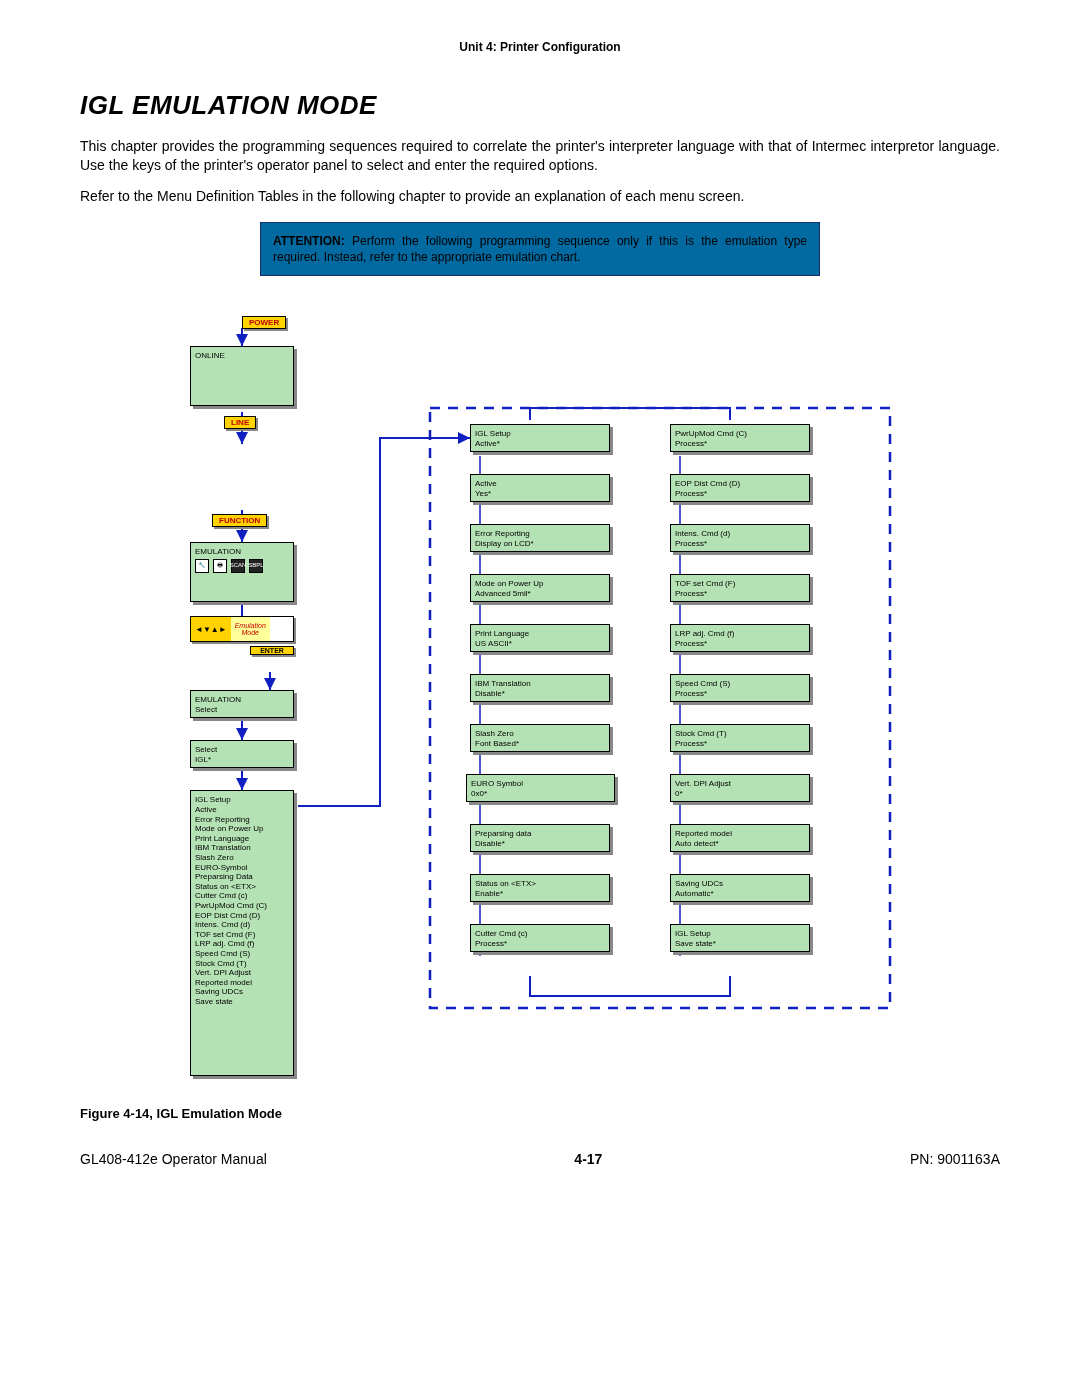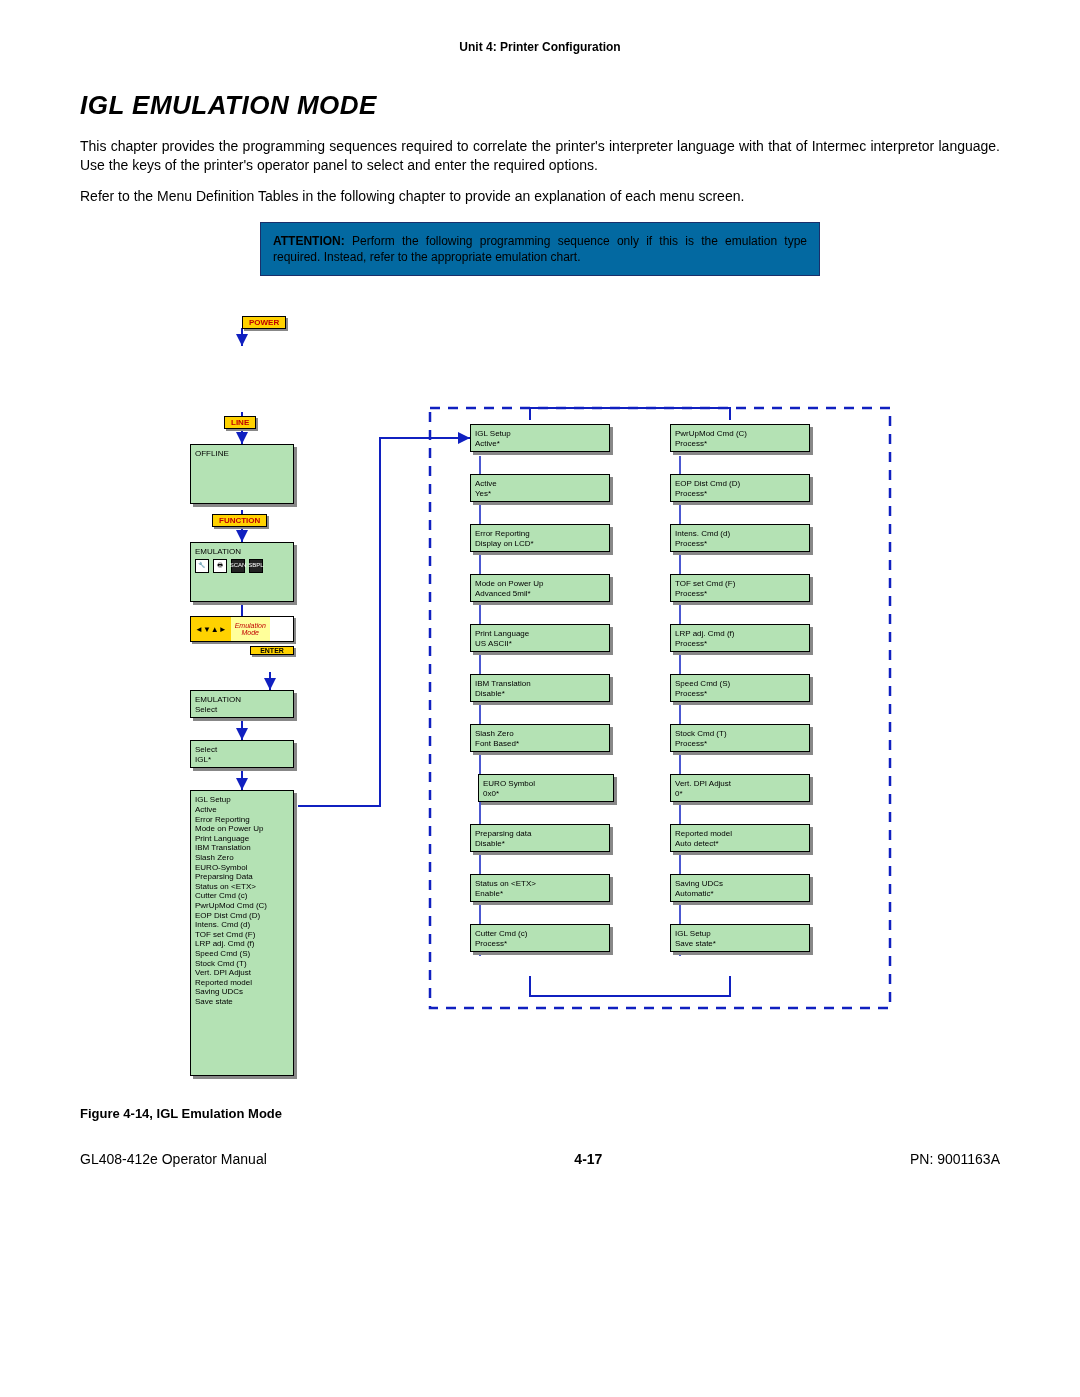--- a/index.html
+++ b/index.html
@@ -98,22 +98,22 @@
     <line x1="310" y1="140" x2="310" y2="640" stroke="#1020c0" stroke-width="1.5"></line>
 
     <path d="M360 104 V92 H560 V104" fill="none" stroke="#1020c0" stroke-width="2"></path>
 
     <line x1="510" y1="140" x2="510" y2="640" stroke="#1020c0" stroke-width="1.5"></line>
 
     <path d="M560 660 V680 H360 V660" fill="none" stroke="#1020c0" stroke-width="2"></path>
   </svg>
 
   <div class="label-btn red" style="left:48px; top:0;margin-left:24px;">POWER</div>
+  <div class="node wide tall" style="left:20px; top:30px;"><span>ONLINE</span></div>
   <div class="label-btn red" style="left:54px; top:100px;">LINE</div>
-  <div class="node wide tall" style="left:20px; top:128px;"><span>OFFLINE</span></div>
   <div class="label-btn red" style="left:42px; top:198px;">FUNCTION</div>
   <div class="node wide tall" style="left:20px; top:226px;">
     <span>EMULATION</span>
     <div class="icon-row">
       <span class="mini-icon">🔧</span>
       <span class="mini-icon">🖶</span>
       <span class="mini-icon dark">SCAN</span>
       <span class="mini-icon dark">SBPL</span>
     </div>
   </div>
@@ -186,21 +186,21 @@
         <div>US ASCII*</div>
       </div>
       <div class="node small" style="left: 300px; top: 358px; width: 140px;">
         <div>IBM Translation</div>
         <div>Disable*</div>
       </div>
       <div class="node small" style="left: 300px; top: 408px; width: 140px;">
         <div>Slash Zero</div>
         <div>Font Based*</div>
       </div>
-      <div class="node small" style="left: 308px; top: 458px; width: 136px;">
+      <div class="node small" style="left: 296px; top: 458px; width: 149px;">
         <div>EURO Symbol</div>
         <div>0x0*</div>
       </div>
       <div class="node small" style="left: 300px; top: 508px; width: 140px;">
         <div>Preparsing data</div>
         <div>Disable*</div>
       </div>
       <div class="node small" style="left: 300px; top: 558px; width: 140px;">
         <div>Status on &lt;ETX&gt;</div>
         <div>Enable*</div>

